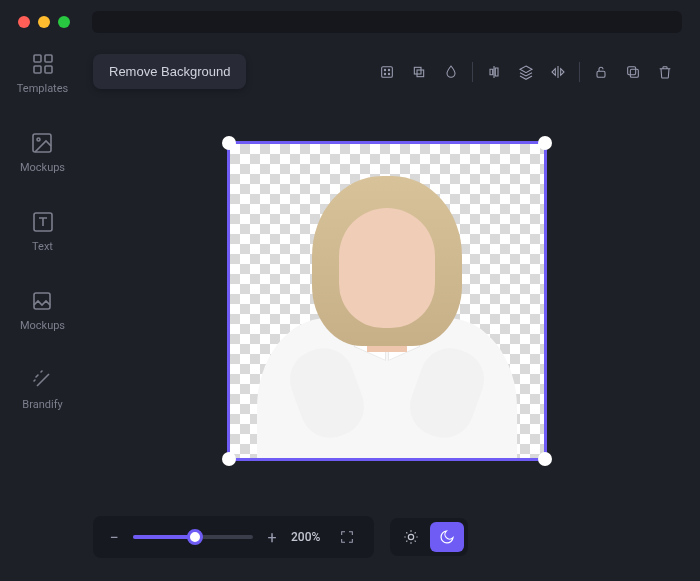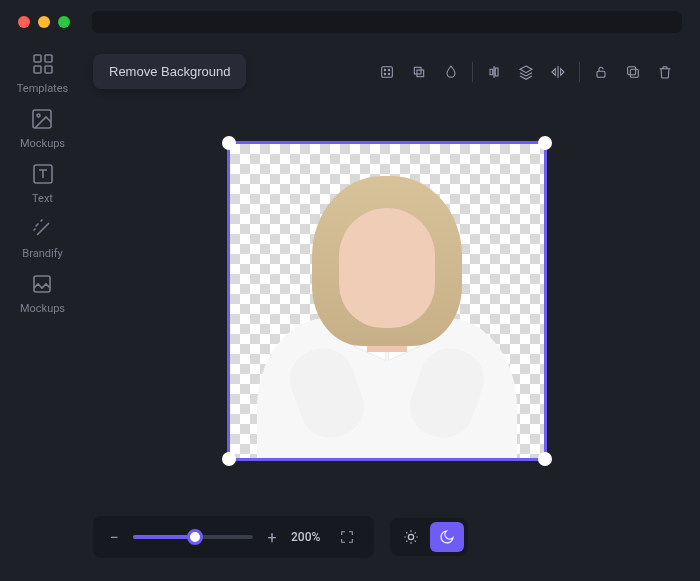--- a/index.html
+++ b/index.html
@@ -21,21 +21,21 @@
   .traffic { width:12px; height:12px; border-radius:50%; }
   .red { background:#ff5f57; }
   .yellow { background:#febc2e; }
   .green { background:#28c840; }
   .url-bar {
     flex:1; height:22px; background:#15171d; border-radius:6px; margin-left:14px;
   }
   .main { display:flex; height:calc(100% - 44px); }
   .sidebar {
     width:85px; padding-top:8px;
-    display:flex; flex-direction:column; align-items:center; gap:12px;
+    display:flex; flex-direction:column; align-items:center; gap:36px;
   }
   .side-item {
     display:flex; flex-direction:column; align-items:center; gap:6px;
     cursor:pointer; color:#7c7f8c;
   }
   .side-item .icon { width:24px; height:24px; display:flex; align-items:center; justify-content:center; }
   .side-item .icon svg { stroke:#7c7f8c; fill:none; stroke-width:1.6; }
   .side-label { font-size:11px; }
   .workspace {
     flex:1; position:relative; padding:10px 20px 20px 8px;
@@ -200,34 +200,34 @@
         <svg viewBox="0 0 24 24">
             <rect x="3" y="3" width="18" height="18" rx="2"></rect>
             <path d="M8 8h8M12 8v8"></path>
           </svg>
       </span>
       <span class="side-label">Text</span>
     </div>
     <div class="side-item">
       <span class="icon">
         <svg viewBox="0 0 24 24">
+            <rect x="4" y="4" width="16" height="16" rx="2"></rect>
+            <path d="M4 16l4-4 4 4 4-4 4 4"></path>
+          </svg>
+      </span>
+      <span class="side-label">Mockups</span>
+    </div>
+    <div class="side-item">
+      <span class="icon">
+        <svg viewBox="0 0 24 24">
             <path d="M6 18L18 6"></path>
             <path d="M7 7l-2 2M11 3l-1 1M4 12l-1 1" stroke-linecap="round"></path>
           </svg>
       </span>
       <span class="side-label">Brandify</span>
-    </div>
-    <div class="side-item">
-      <span class="icon">
-        <svg viewBox="0 0 24 24">
-            <rect x="4" y="4" width="16" height="16" rx="2"></rect>
-            <path d="M4 16l4-4 4 4 4-4 4 4"></path>
-          </svg>
-      </span>
-      <span class="side-label">Mockups</span>
     </div>
   </div>
 
   <div class="workspace">
     <div class="topbar">
       <button class="remove-bg-btn">Remove Background</button>
       <div class="spacer"></div>
       <div class="tool-group">
         <div class="tool-btn">
             <svg viewBox="0 0 24 24">

